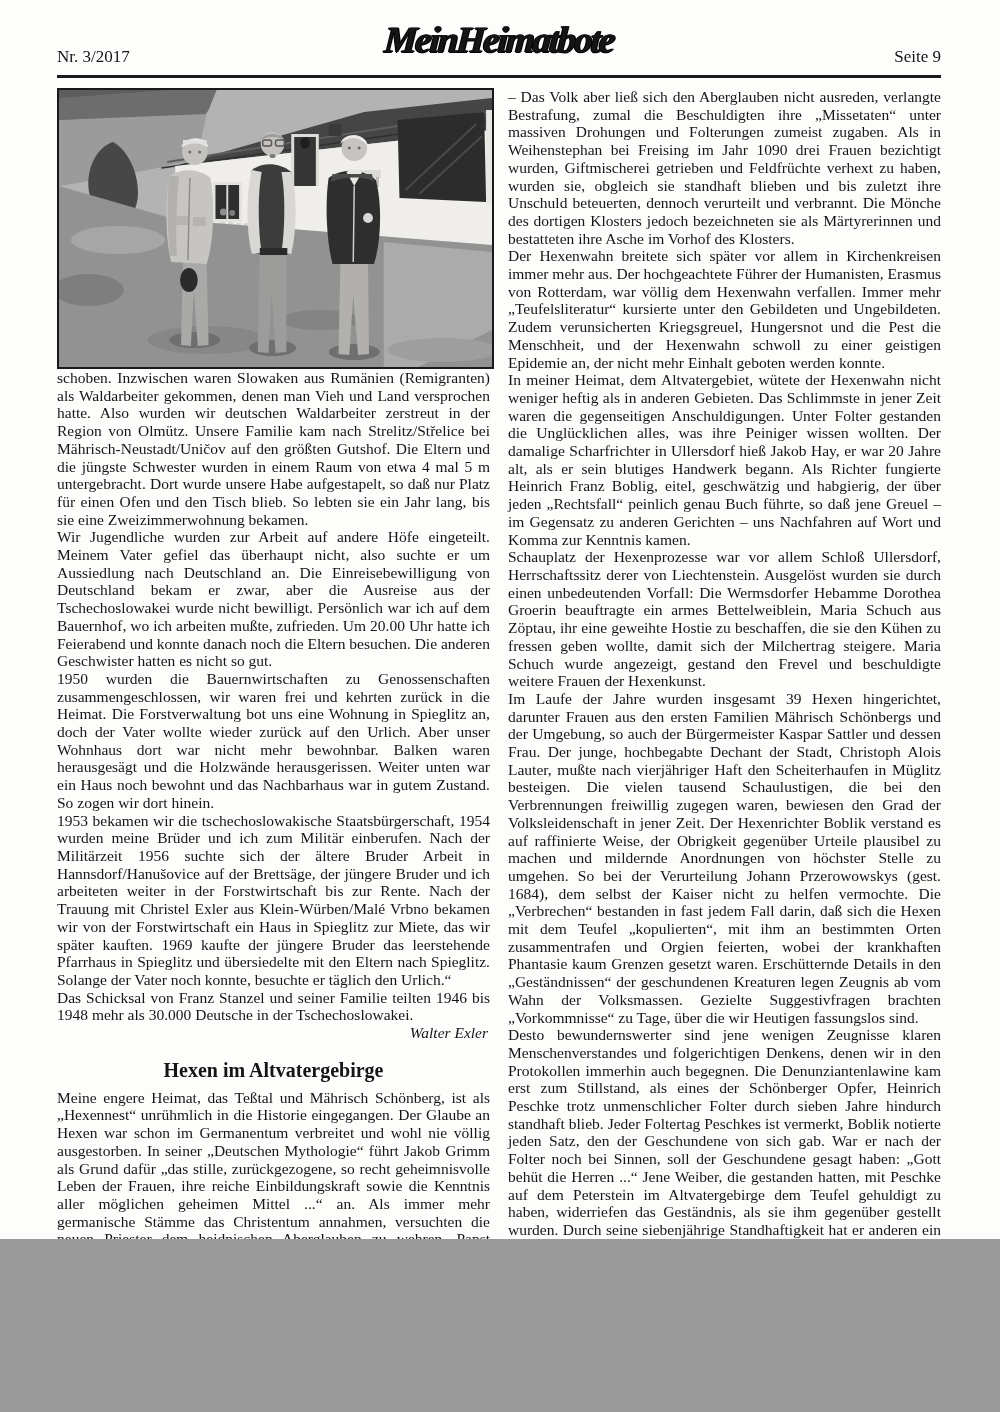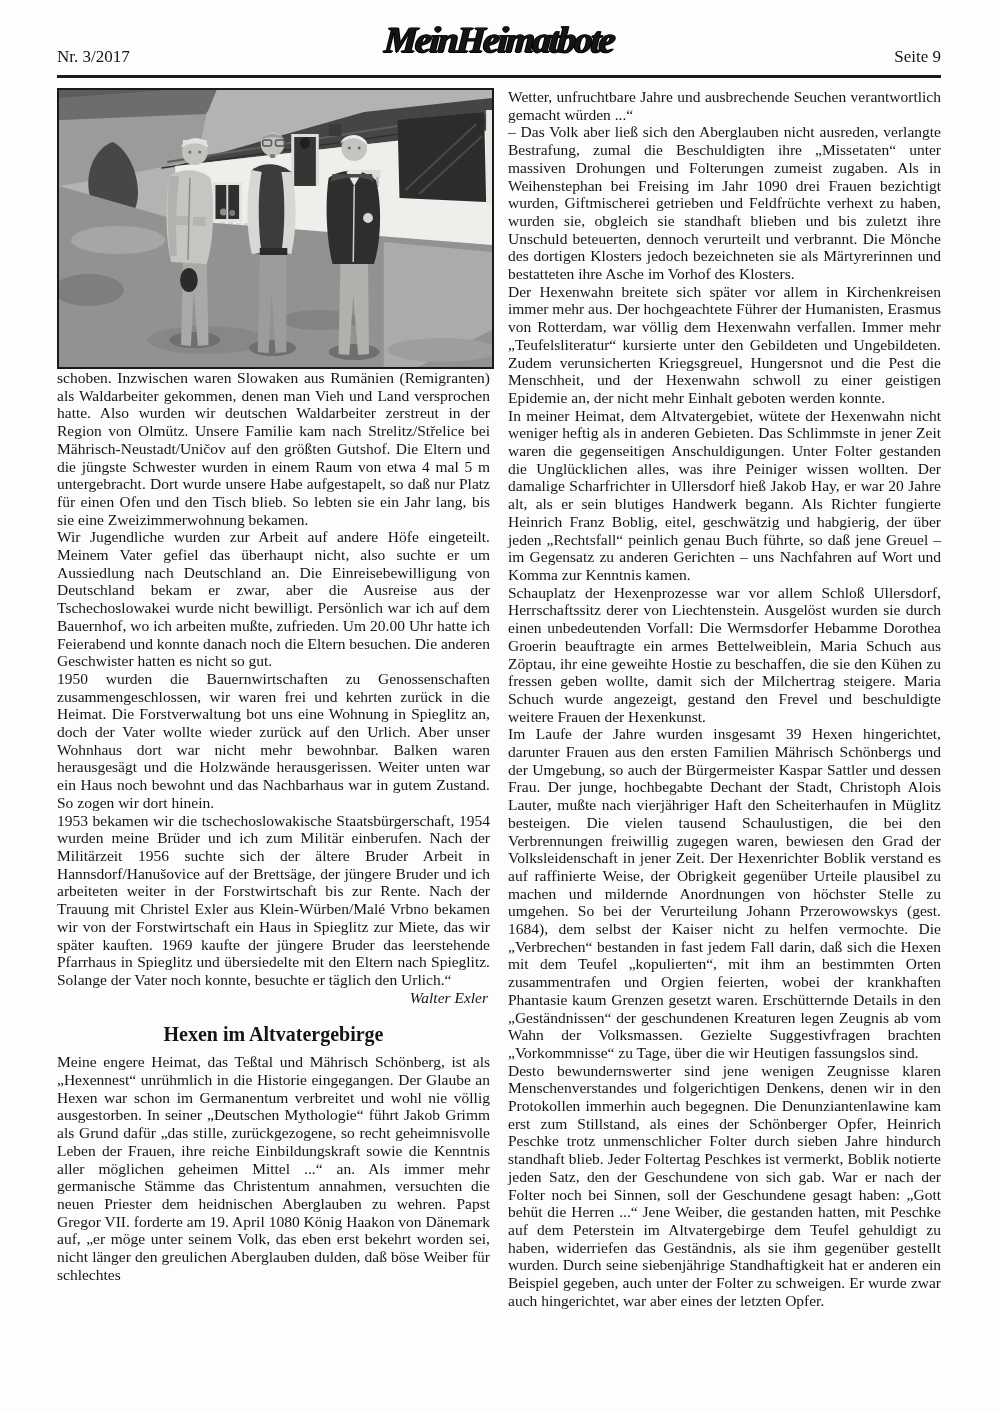--- a/index.html
+++ b/index.html
@@ -1,18 +1,18 @@
 <!DOCTYPE html>
 <html lang="de"><head>
 <meta charset="utf-8">
 <style>
   html,body{margin:0;padding:0;background:#9a9a9a;}
   .page{
     position:relative;
-    width:1000px;height:1412px;
+    width:1000px;height:1239px;
     margin:0 auto;
     background:#fdfdfc;
     font-family:"Liberation Serif", serif;
     color:#151515;
     overflow:hidden;
   }
   
   .hdr{position:absolute;top:0;left:57px;right:59px;height:75px;}
   .hdr .issue{position:absolute;left:0;bottom:8px;font-size:17px;}
   .hdr .pageno{position:absolute;right:0;bottom:8px;font-size:17px;}
@@ -163,29 +163,29 @@
             <ellipse cx="305" cy="58" rx="1.5" ry="1.5" fill="#666"></ellipse>
           </g>
         </svg>
       </figure>
 
 
       <p>schoben. Inzwischen waren Slowaken aus Rumänien (Remigranten) als Waldarbeiter gekommen, denen man Vieh und Land versprochen hatte. Also wurden wir deutschen Waldarbeiter zerstreut in der Region von Olmütz. Unsere Familie kam nach Strelitz/Střelice bei Mährisch-Neustadt/Uničov auf den größten Gutshof. Die Eltern und die jüngste Schwester wurden in einem Raum von etwa 4 mal 5 m untergebracht. Dort wurde unsere Habe aufgestapelt, so daß nur Platz für einen Ofen und den Tisch blieb. So lebten sie ein Jahr lang, bis sie eine Zweizimmerwohnung bekamen.</p>
       <p>Wir Jugendliche wurden zur Arbeit auf andere Höfe eingeteilt. Meinem Vater gefiel das überhaupt nicht, also suchte er um Aussiedlung nach Deutschland an. Die Einreisebewilligung von Deutschland bekam er zwar, aber die Ausreise aus der Tschechoslowakei wurde nicht bewilligt. Persönlich war ich auf dem Bauernhof, wo ich arbeiten mußte, zufrieden. Um 20.00 Uhr hatte ich Feierabend und konnte danach noch die Eltern besuchen. Die anderen Geschwister hatten es nicht so gut.</p>
       <p>1950 wurden die Bauernwirtschaften zu Genossenschaften zusammengeschlossen, wir waren frei und kehrten zurück in die Heimat. Die Forstverwaltung bot uns eine Wohnung in Spieglitz an, doch der Vater wollte wieder zurück auf den Urlich. Aber unser Wohnhaus dort war nicht mehr bewohnbar. Balken waren herausgesägt und die Holzwände herausgerissen. Weiter unten war ein Haus noch bewohnt und das Nachbarhaus war in gutem Zustand. So zogen wir dort hinein.</p>
       <p>1953 bekamen wir die tschechoslowakische Staatsbürgerschaft, 1954 wurden meine Brüder und ich zum Militär einberufen. Nach der Militärzeit 1956 suchte sich der ältere Bruder Arbeit in Hannsdorf/Hanušovice auf der Brettsäge, der jüngere Bruder und ich arbeiteten weiter in der Forstwirtschaft bis zur Rente. Nach der Trauung mit Christel Exler aus Klein-Würben/Malé Vrbno bekamen wir von der Forstwirtschaft ein Haus in Spieglitz zur Miete, das wir später kauften. 1969 kaufte der jüngere Bruder das leerstehende Pfarrhaus in Spieglitz und übersiedelte mit den Eltern nach Spieglitz. Solange der Vater noch konnte, besuchte er täglich den Urlich.“</p>
+      <p>Das Schicksal von Franz Stanzel und seiner Familie teilten 1946 bis 1948 mehr als 30.000 Deutsche in der Tschechoslowakei.</p>
       <p class="sig">Walter Exler</p>
 
       <h2 class="art">Hexen im Altvatergebirge</h2>
 
       <p>Meine engere Heimat, das Teßtal und Mährisch Schönberg, ist als „Hexennest“ unrühmlich in die Historie eingegangen. Der Glaube an Hexen war schon im Germanentum verbreitet und wohl nie völlig ausgestorben. In seiner „Deutschen Mythologie“ führt Jakob Grimm als Grund dafür „das stille, zurückgezogene, so recht geheimnisvolle Leben der Frauen, ihre reiche Einbildungskraft sowie die Kenntnis aller möglichen geheimen Mittel ...“ an. Als immer mehr germanische Stämme das Christentum annahmen, versuchten die neuen Priester dem heidnischen Aberglauben zu wehren. Papst Gregor VII. forderte am 19. April 1080 König Haakon von Dänemark auf, „er möge unter seinem Volk, das eben erst bekehrt worden sei, nicht länger den greulichen Aberglauben dulden, daß böse Weiber für schlechtes</p>
     </section>
 
     <section class="col">
-      <p>Wetter, unfruchtbare Jahre und ausbrechende Seuchen verantwortlich gemacht würden ...“</p>
       <p>– Das Volk aber ließ sich den Aberglauben nicht ausreden, verlangte Bestrafung, zumal die Beschuldigten ihre „Missetaten“ unter massiven Drohungen und Folterungen zumeist zugaben. Als in Weihenstephan bei Freising im Jahr 1090 drei Frauen bezichtigt wurden, Giftmischerei getrieben und Feldfrüchte verhext zu haben, wurden sie, obgleich sie standhaft blieben und bis zuletzt ihre Unschuld beteuerten, dennoch verurteilt und verbrannt. Die Mönche des dortigen Klosters jedoch bezeichneten sie als Märtyrerinnen und bestatteten ihre Asche im Vorhof des Klosters.</p>
       <p>Der Hexenwahn breitete sich später vor allem in Kirchenkreisen immer mehr aus. Der hochgeachtete Führer der Humanisten, Erasmus von Rotterdam, war völlig dem Hexenwahn verfallen. Immer mehr „Teufelsliteratur“ kursierte unter den Gebildeten und Ungebildeten. Zudem verunsicherten Kriegsgreuel, Hungersnot und die Pest die Menschheit, und der Hexenwahn schwoll zu einer geistigen Epidemie an, der nicht mehr Einhalt geboten werden konnte.</p>
       <p>In meiner Heimat, dem Altvatergebiet, wütete der Hexenwahn nicht weniger heftig als in anderen Gebieten. Das Schlimmste in jener Zeit waren die gegenseitigen Anschuldigungen. Unter Folter gestanden die Unglücklichen alles, was ihre Peiniger wissen wollten. Der damalige Scharfrichter in Ullersdorf hieß Jakob Hay, er war 20 Jahre alt, als er sein blutiges Handwerk begann. Als Richter fungierte Heinrich Franz Boblig, eitel, geschwätzig und habgierig, der über jeden „Rechtsfall“ peinlich genau Buch führte, so daß jene Greuel – im Gegensatz zu anderen Gerichten – uns Nachfahren auf Wort und Komma zur Kenntnis kamen.</p>
       <p>Schauplatz der Hexenprozesse war vor allem Schloß Ullersdorf, Herrschaftssitz derer von Liechtenstein. Ausgelöst wurden sie durch einen unbedeutenden Vorfall: Die Wermsdorfer Hebamme Dorothea Groerin beauftragte ein armes Bettelweiblein, Maria Schuch aus Zöptau, ihr eine geweihte Hostie zu beschaffen, die sie den Kühen zu fressen geben wollte, damit sich der Milchertrag steigere. Maria Schuch wurde angezeigt, gestand den Frevel und beschuldigte weitere Frauen der Hexenkunst.</p>
       <p>Im Laufe der Jahre wurden insgesamt 39 Hexen hingerichtet, darunter Frauen aus den ersten Familien Mährisch Schönbergs und der Umgebung, so auch der Bürgermeister Kaspar Sattler und dessen Frau. Der junge, hochbegabte Dechant der Stadt, Christoph Alois Lauter, mußte nach vierjähriger Haft den Scheiterhaufen in Müglitz besteigen. Die vielen tausend Schaulustigen, die bei den Verbrennungen freiwillig zugegen waren, bewiesen den Grad der Volksleidenschaft in jener Zeit. Der Hexenrichter Boblik verstand es auf raffinierte Weise, der Obrigkeit gegenüber Urteile plausibel zu machen und mildernde Anordnungen von höchster Stelle zu umgehen. So bei der Verurteilung Johann Przerowowskys (gest. 1684), dem selbst der Kaiser nicht zu helfen vermochte. Die „Verbrechen“ bestanden in fast jedem Fall darin, daß sich die Hexen mit dem Teufel „kopulierten“, mit ihm an bestimmten Orten zusammentrafen und Orgien feierten, wobei der krankhaften Phantasie kaum Grenzen gesetzt waren. Erschütternde Details in den „Geständnissen“ der geschundenen Kreaturen legen Zeugnis ab vom Wahn der Volksmassen. Gezielte Suggestivfragen brachten „Vorkommnisse“ zu Tage, über die wir Heutigen fassungslos sind.</p>
       <p>Desto bewundernswerter sind jene wenigen Zeugnisse klaren Menschenverstandes und folgerichtigen Denkens, denen wir in den Protokollen immerhin auch begegnen. Die Denunziantenlawine kam erst zum Stillstand, als eines der Schönberger Opfer, Heinrich Peschke trotz unmenschlicher Folter durch sieben Jahre hindurch standhaft blieb. Jeder Foltertag Peschkes ist vermerkt, Boblik notierte jeden Satz, den der Geschundene von sich gab. War er nach der Folter noch bei Sinnen, soll der Geschundene gesagt haben: „Gott behüt die Herren ...“ Jene Weiber, die gestanden hatten, mit Peschke auf dem Peterstein im Altvatergebirge dem Teufel gehuldigt zu haben, widerriefen das Geständnis, als sie ihm gegenüber gestellt wurden. Durch seine siebenjährige Standhaftigkeit hat er anderen ein Beispiel gegeben, auch unter der Folter zu schweigen. Er wurde zwar auch hingerichtet, war aber eines der letzten Opfer.</p>
     </section>
 
   </main>
 </div>

